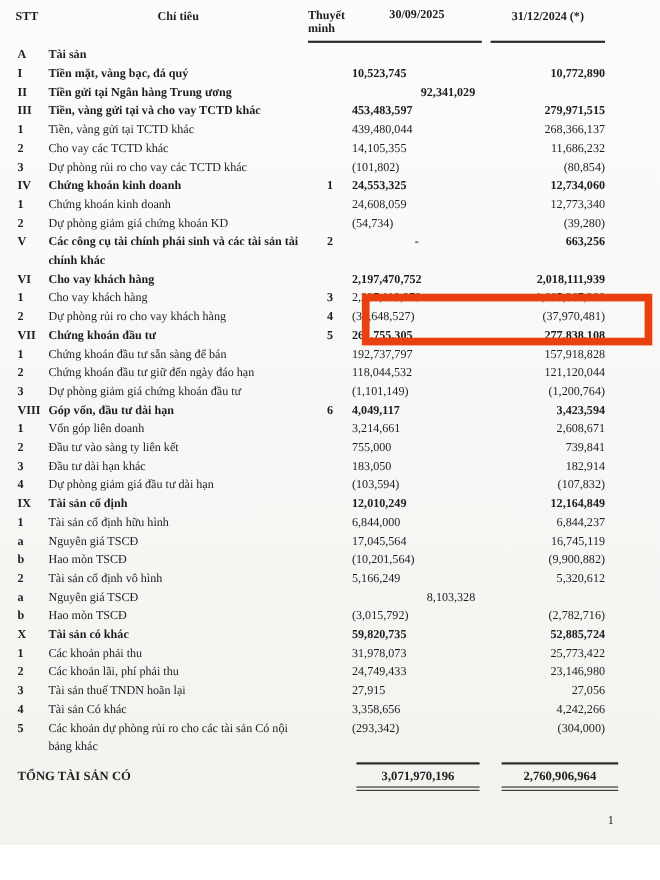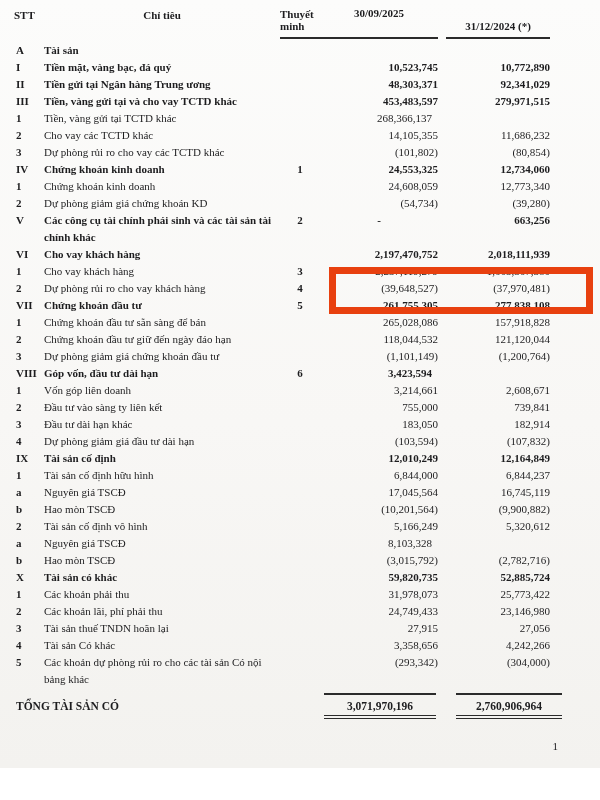--- a/index.html
+++ b/index.html
@@ -17,29 +17,29 @@
 
   
   .hrow { display:flex; font-weight:bold; font-size:11px; height:33px; margin-bottom:3px; }
   .h-stt   { width:34px; padding-left:4px; padding-top:3px; }
   .h-label { width:236px; text-align:center; padding-top:3px; }
   .h-note  { width:40px; text-align:left; line-height:12px; padding-top:2px;
              border-bottom:2px solid #2b2b2b; }
   .h-v1    { width:118px; display:flex; align-items:flex-end; justify-content:center;
              padding-bottom:18px; border-bottom:2px solid #2b2b2b; }
   .h-v2    { width:104px; margin-left:8px; display:flex; align-items:flex-end; justify-content:center;
-             padding-bottom:5px; border-bottom:2px solid #2b2b2b; }
+             padding-bottom:16px; border-bottom:2px solid #2b2b2b; }
 
   
   .row { display:flex; align-items:flex-start; font-size:11px; line-height:17px; }
   .row.bold { font-weight:bold; }
   .c-stt   { width:34px; padding-left:6px; font-weight:bold; }
   .c-label { width:236px; padding-right:8px; }
   .c-note  { width:40px; text-align:center; font-weight:bold; }
-  .c-v1    { width:118px; text-align:right; }
+  .c-v1    { width:118px; text-align:left; }
   .c-v2    { width:112px; text-align:right; }
   .c-v1.dash { text-align:center; }
 
   
   .trow { display:flex; margin-top:5px; font-size:11.5px;gap:20px; }
   .t-label { width:310px; padding-left:6px; font-weight:bold; padding-top:7px; }
   .t-val { width:118px; }
   .t-val.second { width:112px; }
   .t-line { border-top:2px solid #2b2b2b; border-bottom:4px double #2b2b2b;
             padding:5px 0 3px; text-align:center; font-weight:bold; }
@@ -78,34 +78,34 @@
           <div class="c-stt">I</div>
           <div class="c-label">Tiền mặt, vàng bạc, đá quý</div>
           <div class="c-note"></div>
           <div class="c-v1">10,523,745</div>
           <div class="c-v2">10,772,890</div>
         </div>
         <div class="row bold">
           <div class="c-stt">II</div>
           <div class="c-label">Tiền gửi tại Ngân hàng Trung ương</div>
           <div class="c-note"></div>
-          <div class="c-v1">48,303,371</div>
           <div class="c-v2">92,341,029</div>
         </div>
         <div class="row bold">
           <div class="c-stt">III</div>
           <div class="c-label">Tiền, vàng gửi tại và cho vay TCTD khác</div>
           <div class="c-note"></div>
           <div class="c-v1">453,483,597</div>
           <div class="c-v2">279,971,515</div>
         </div>
         <div class="row">
           <div class="c-stt">1</div>
           <div class="c-label">Tiền, vàng gửi tại TCTD khác</div>
           <div class="c-note"></div>
+          <div class="c-v1">439,480,044</div>
           <div class="c-v2">268,366,137</div>
         </div>
         <div class="row">
           <div class="c-stt">2</div>
           <div class="c-label">Cho vay các TCTD khác</div>
           <div class="c-note"></div>
           <div class="c-v1">14,105,355</div>
           <div class="c-v2">11,686,232</div>
         </div>
         <div class="row">
@@ -168,41 +168,42 @@
           <div class="c-stt">VII</div>
           <div class="c-label">Chứng khoán đầu tư</div>
           <div class="c-note">5</div>
           <div class="c-v1">261,755,305</div>
           <div class="c-v2">277,838,108</div>
         </div>
         <div class="row">
           <div class="c-stt">1</div>
           <div class="c-label">Chứng khoán đầu tư sẵn sàng để bán</div>
           <div class="c-note"></div>
-          <div class="c-v1">265,028,086</div>
+          <div class="c-v1">192,737,797</div>
           <div class="c-v2">157,918,828</div>
         </div>
         <div class="row">
           <div class="c-stt">2</div>
           <div class="c-label">Chứng khoán đầu tư giữ đến ngày đáo hạn</div>
           <div class="c-note"></div>
           <div class="c-v1">118,044,532</div>
           <div class="c-v2">121,120,044</div>
         </div>
         <div class="row">
           <div class="c-stt">3</div>
           <div class="c-label">Dự phòng giảm giá chứng khoán đầu tư</div>
           <div class="c-note"></div>
           <div class="c-v1">(1,101,149)</div>
           <div class="c-v2">(1,200,764)</div>
         </div>
         <div class="row bold">
           <div class="c-stt">VIII</div>
           <div class="c-label">Góp vốn, đầu tư dài hạn</div>
           <div class="c-note">6</div>
+          <div class="c-v1">4,049,117</div>
           <div class="c-v2">3,423,594</div>
         </div>
         <div class="row">
           <div class="c-stt">1</div>
           <div class="c-label">Vốn góp liên doanh</div>
           <div class="c-note"></div>
           <div class="c-v1">3,214,661</div>
           <div class="c-v2">2,608,671</div>
         </div>
         <div class="row">

